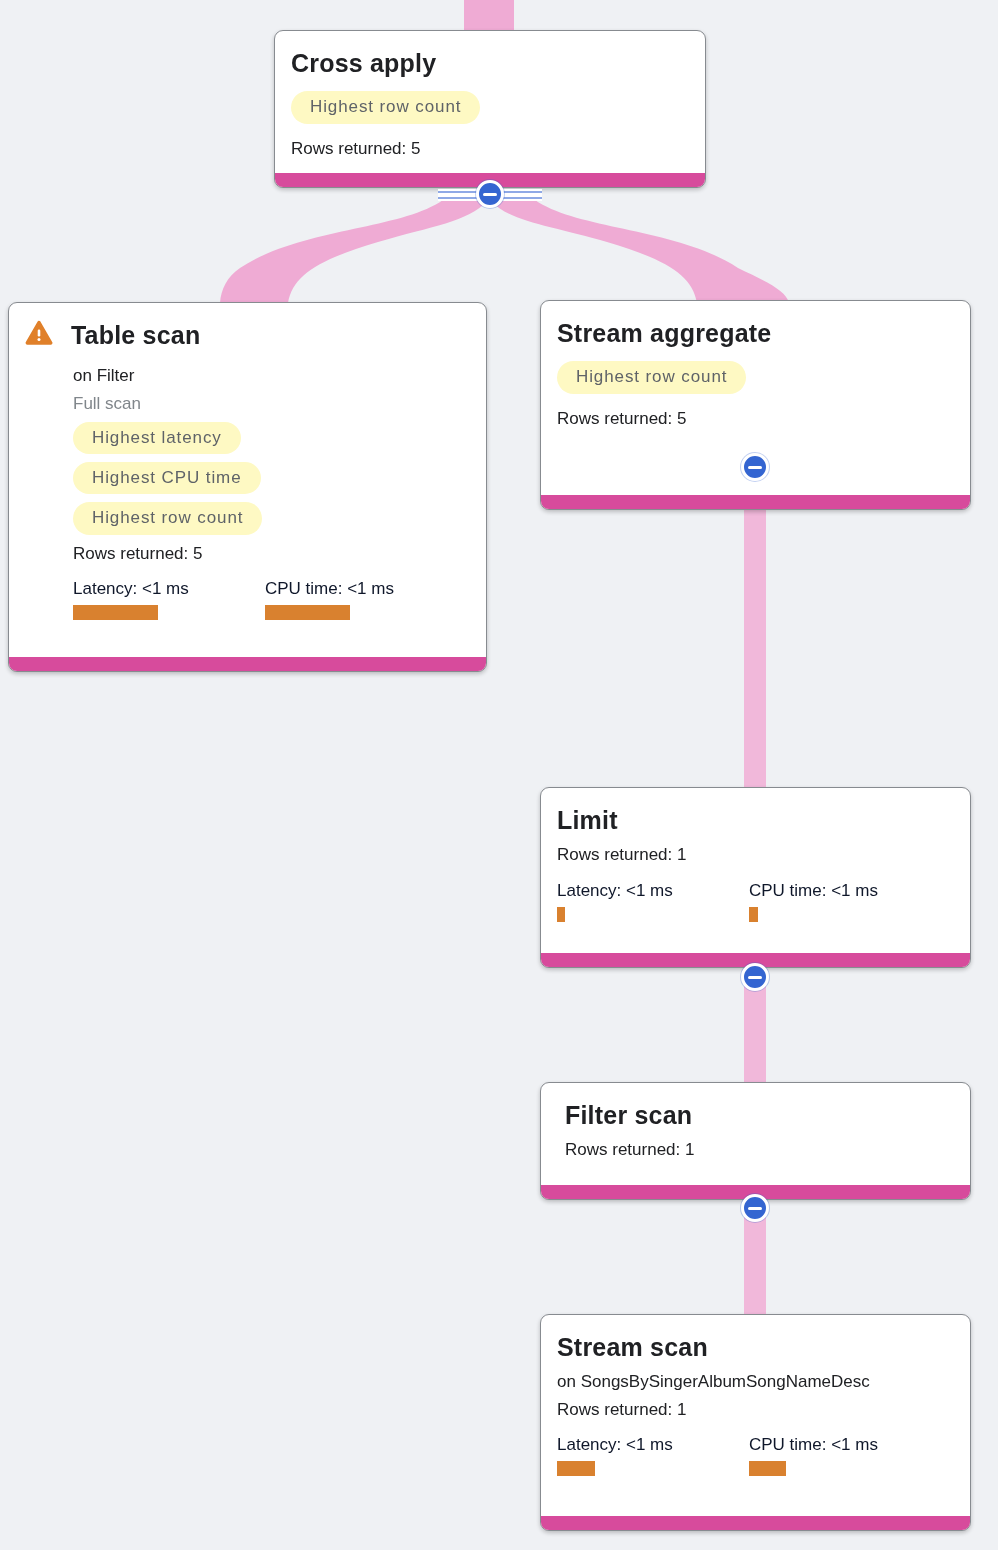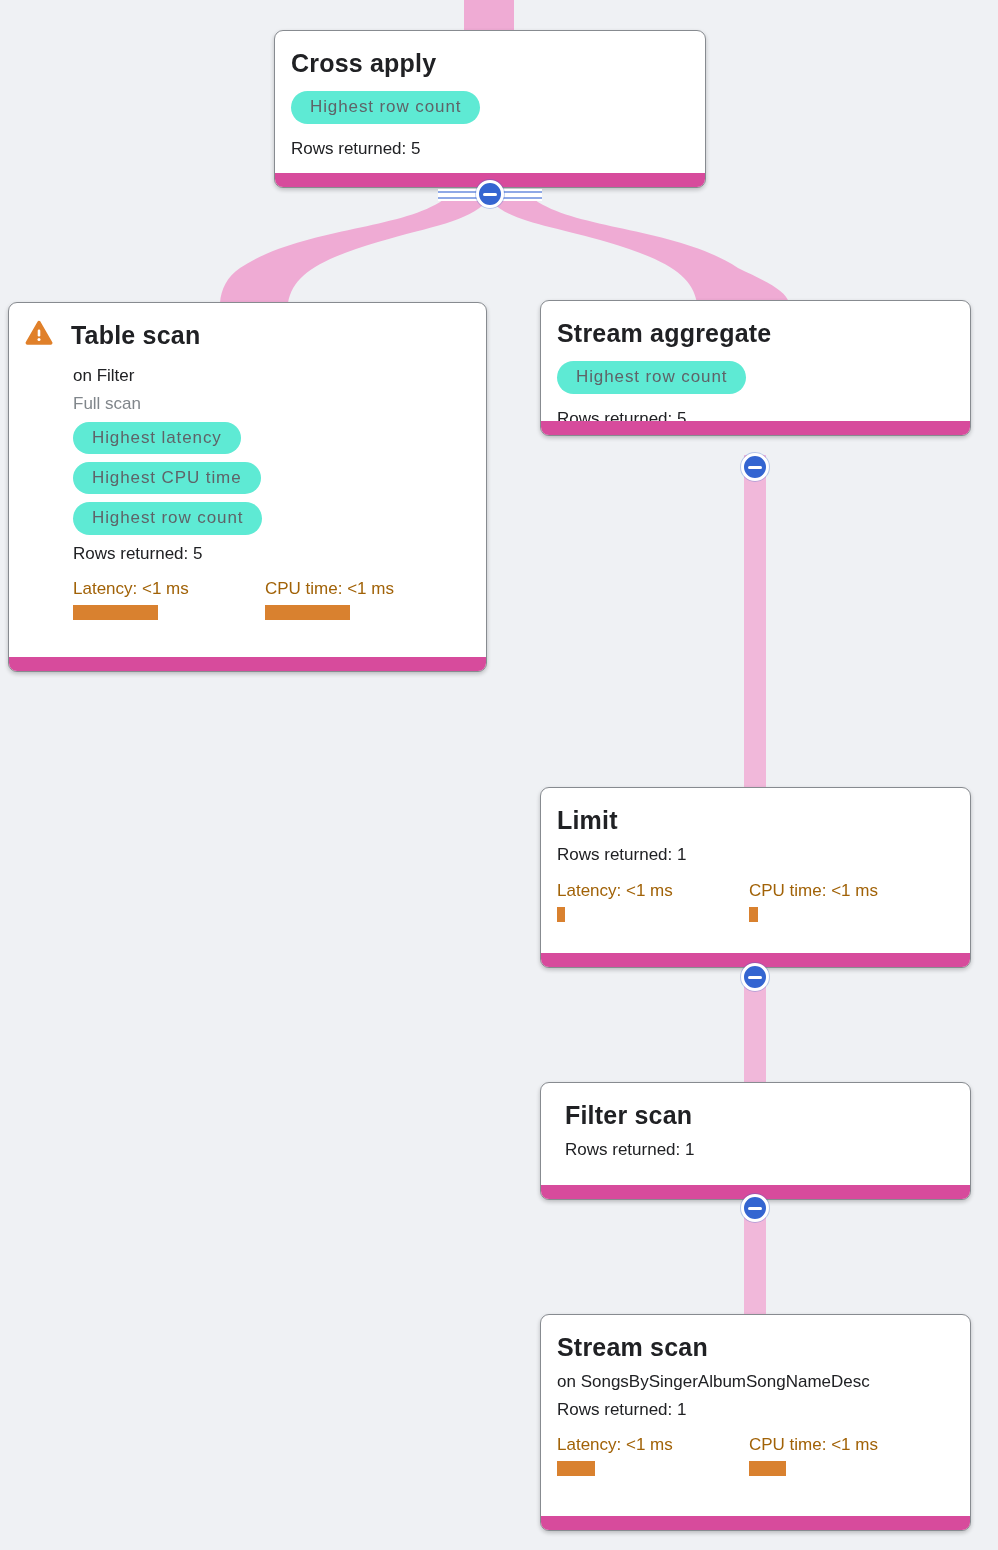--- a/index.html
+++ b/index.html
@@ -39,40 +39,40 @@
     font-size:25px;
     font-weight:600;
     color:#202124;
     letter-spacing:.2px;
     margin:2px 0 8px 0;
   }
   .line{margin:6px 0;}
   .muted{color:#80868b;}
   .chip{
     display:inline-block;
-    background:#5eead4;
+    background:#fef9c3;
     color:#5f6368;
     font-size:17px;
     font-weight:500;
     letter-spacing:.9px;
     padding:5px 19px 6px 19px;
     border-radius:17px;
     white-space:nowrap;
   }
   .chips{
     display:flex;flex-direction:column;align-items:flex-start;
     gap:8px;margin:8px 0 8px 0;
   }
   .chip-solo{margin:4px 0 8px 0;}
   .head-row{display:flex;align-items:flex-start;gap:18px;}
   .warn{width:28px;height:26px;flex:0 0 auto;margin-top:2px;}
   .indent{margin-left:48px;}
   .metrics{display:flex;margin-top:14px;}
   .metric{width:192px;}
-  .metric-label{color:#a16207;margin-bottom:6px;}
+  .metric-label{color:#0f172a;margin-bottom:6px;}
   .bar-orange{height:15px;background:#d9812f;}
   .collapse-btn{
     position:absolute;z-index:4;
     width:22px;height:22px;border-radius:50%;
     background:#3465d1;border:3px solid #ffffff;
     box-shadow:0 0 0 1px rgba(52,101,209,.30);
     box-sizing:content-box;
     cursor:pointer;
   }
   .collapse-btn::after{
@@ -159,21 +159,21 @@
           <div class="metric">
             <div class="metric-label">CPU time: &lt;1 ms</div>
             <div class="bar-orange" style="width: 85px;"></div>
           </div>
         </div>
       </div>
     </div>
     <div class="footer-bar"></div>
   </div>
 
-  <div class="card" style="left:540px;top:300px;width:431px;height:136px;">
+  <div class="card" style="left:540px;top:300px;width:431px;height:210px;">
     <div class="content">
       <div class="title">Stream aggregate</div>
       <span class="chip chip-solo">Highest row count</span>
       <div class="line">Rows returned: 5</div>
     </div>
     <div class="footer-bar"></div>
   </div>
 
   <div class="card" style="left:540px;top:787px;width:431px;height:181px;">
     <div class="content">

